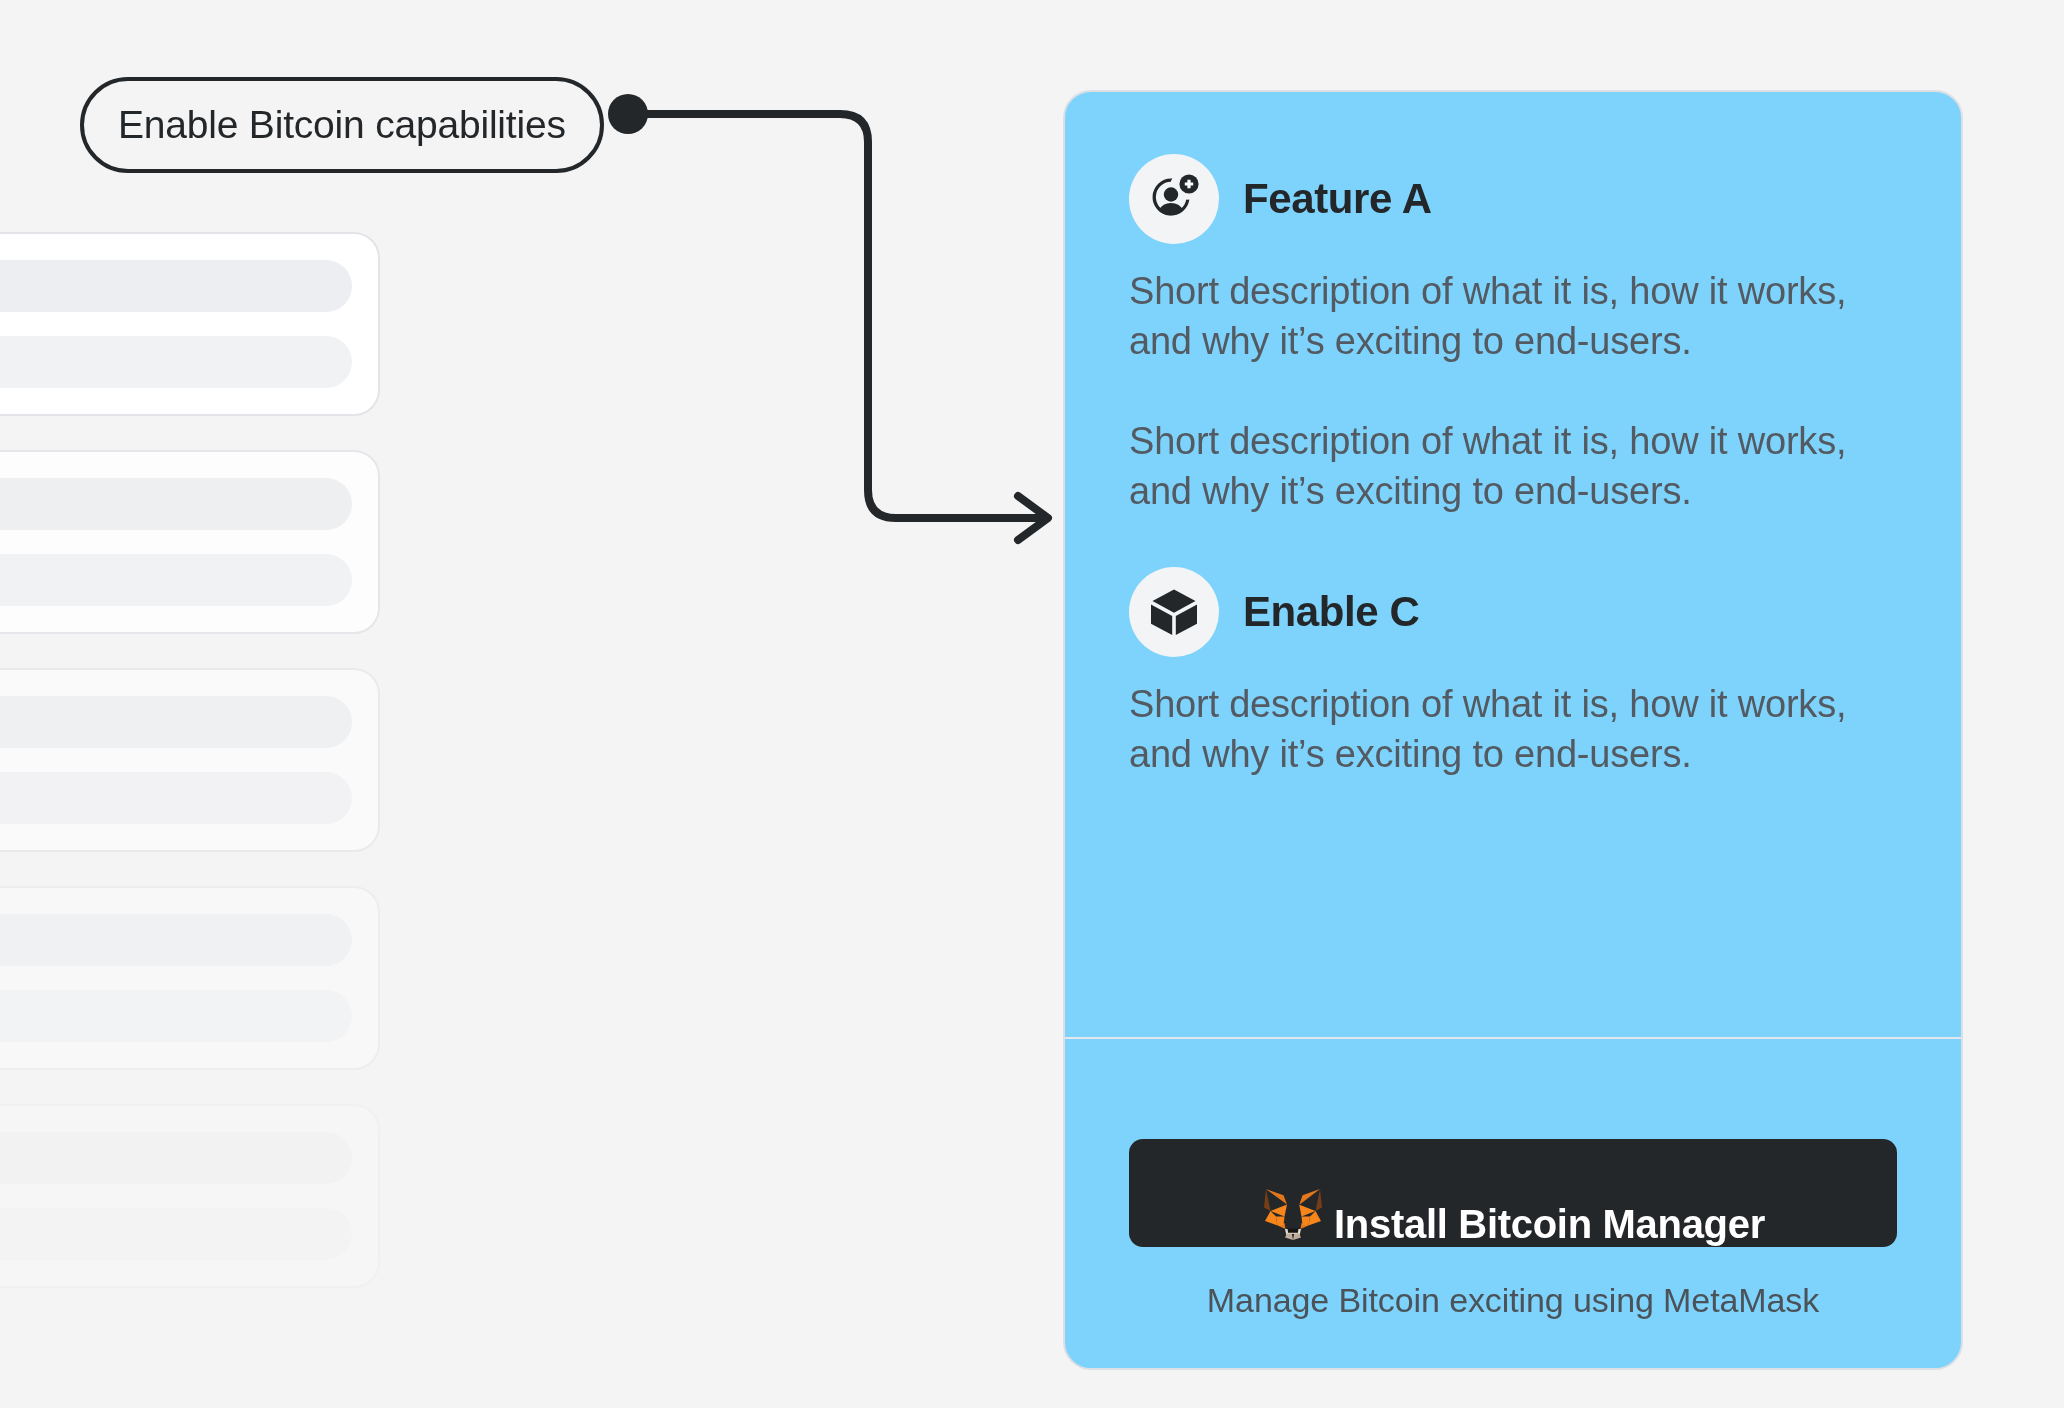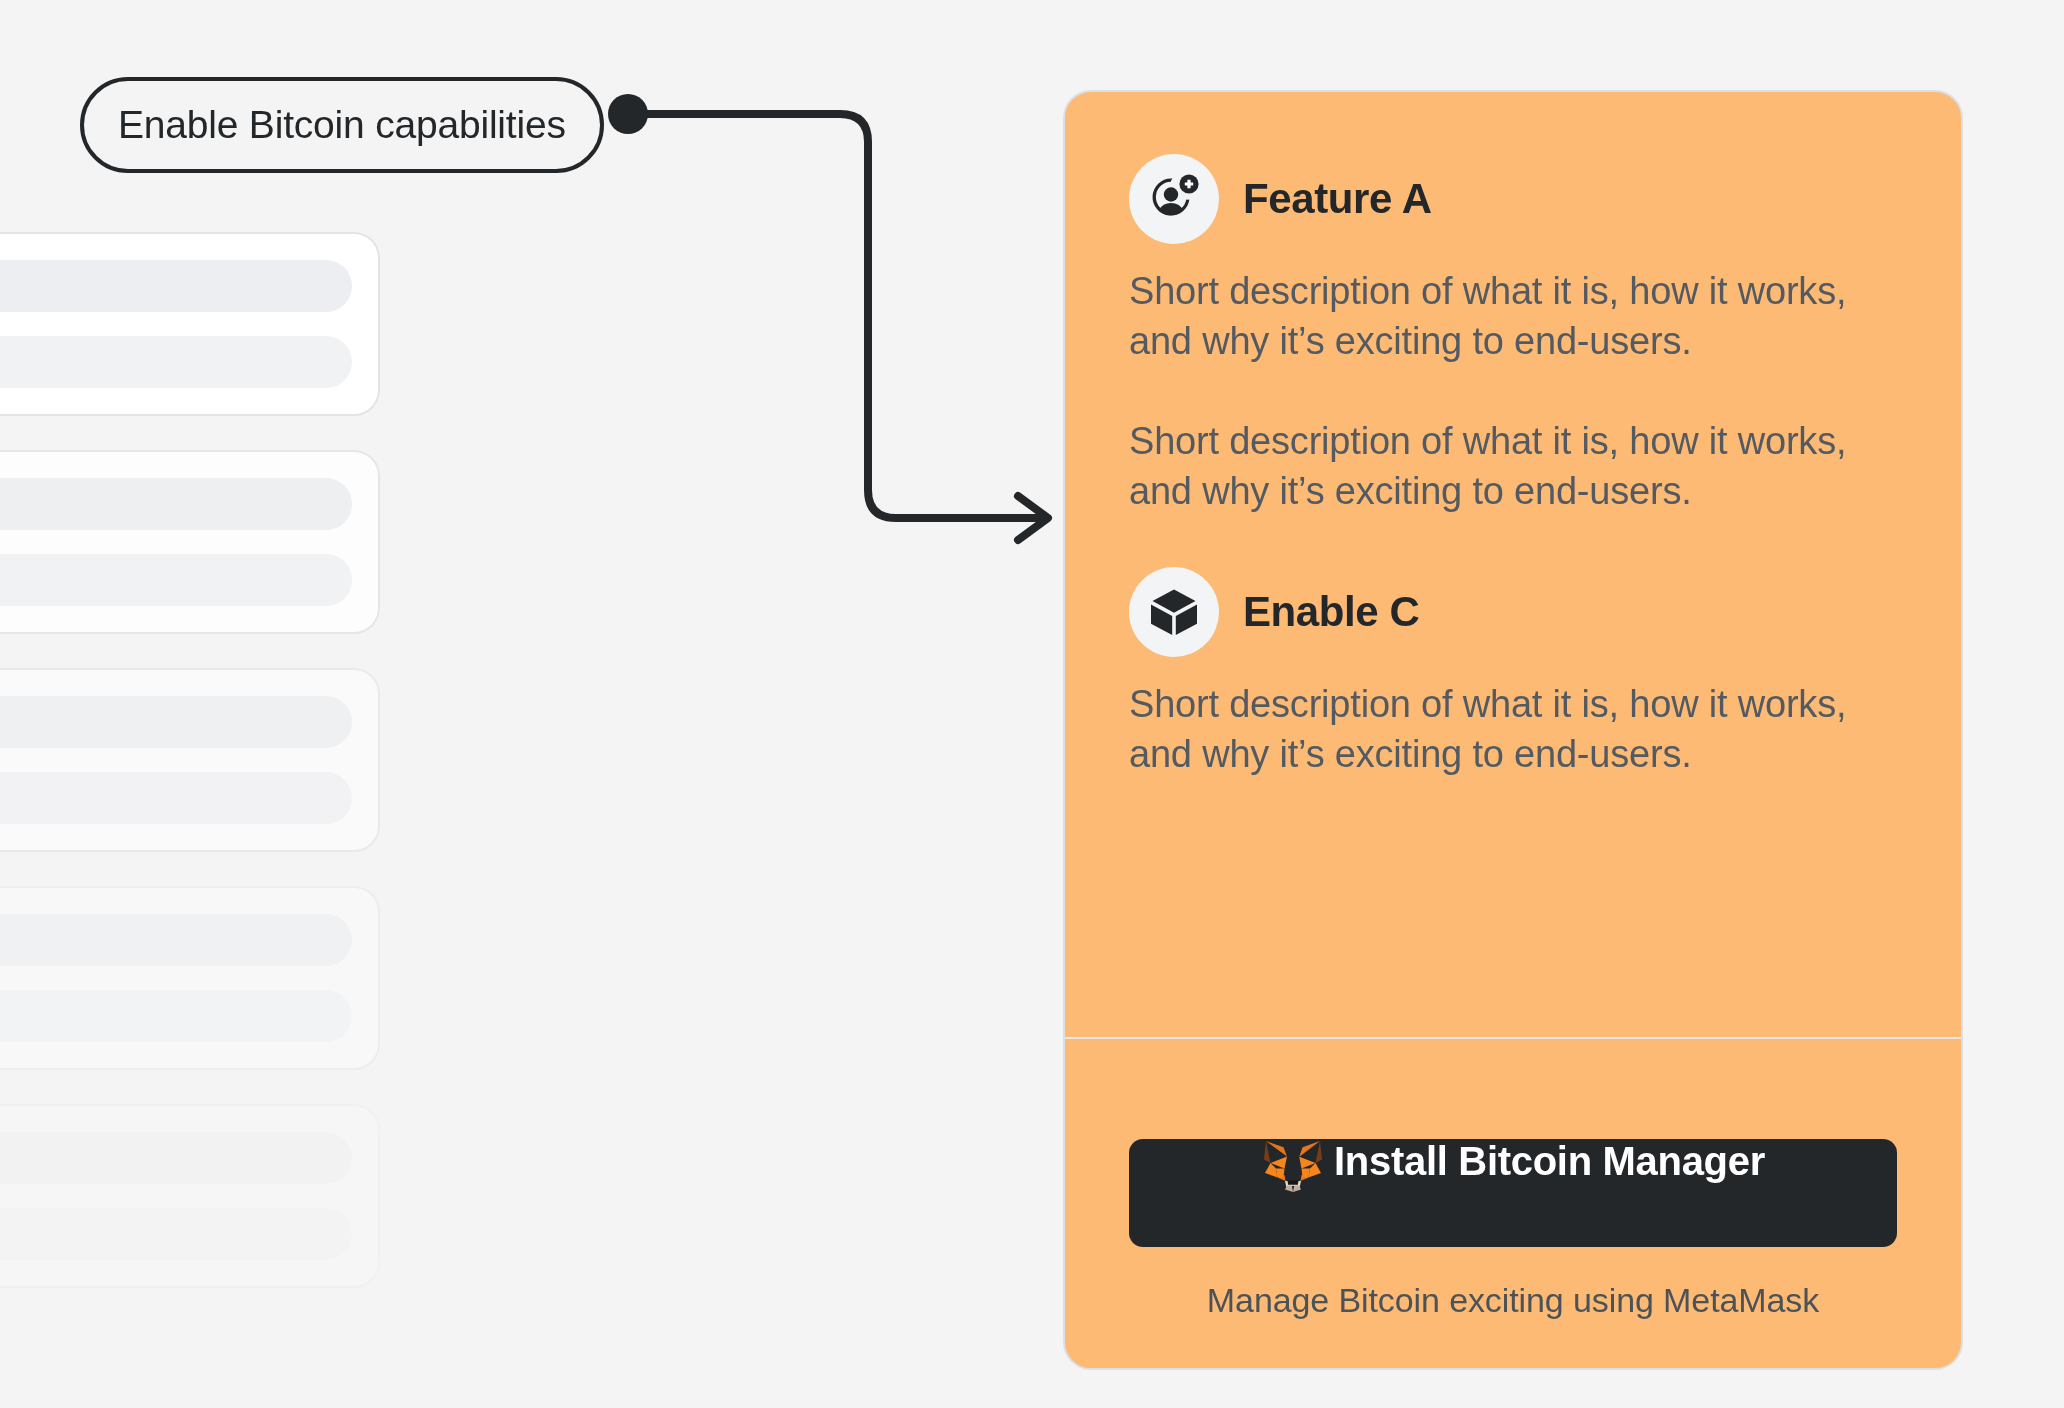--- a/index.html
+++ b/index.html
@@ -80,21 +80,21 @@
     pointer-events: none;
   }
 
   
   .feature-card {
     position: absolute;
     left: 1063px;
     top: 90px;
     width: 900px;
     height: 1280px;
-    background: #fdba74;
+    background: #7dd3fc;
     border: 2px solid #dcdfe4;
     border-radius: 28px;
     display: flex;
     flex-direction: column;
   }
 
   .features-section {
     flex: 1 1 auto;
     padding: 62px 64px 34px 64px;
   }
@@ -146,21 +146,21 @@
     text-align: center;
   }
 
   .install-button {
     width: 100%;
     height: 108px;
     background: #24272a;
     border: none;
     border-radius: 14px;
     display: flex;
-    align-items: flex-start;
+    align-items: flex-end;
     justify-content: center;
     gap: 9px;
     cursor: pointer;
     margin-top: 44px;
   }
 
   .install-label {
     color: #ffffff;
     font-size: 40px;
     font-weight: 700;

